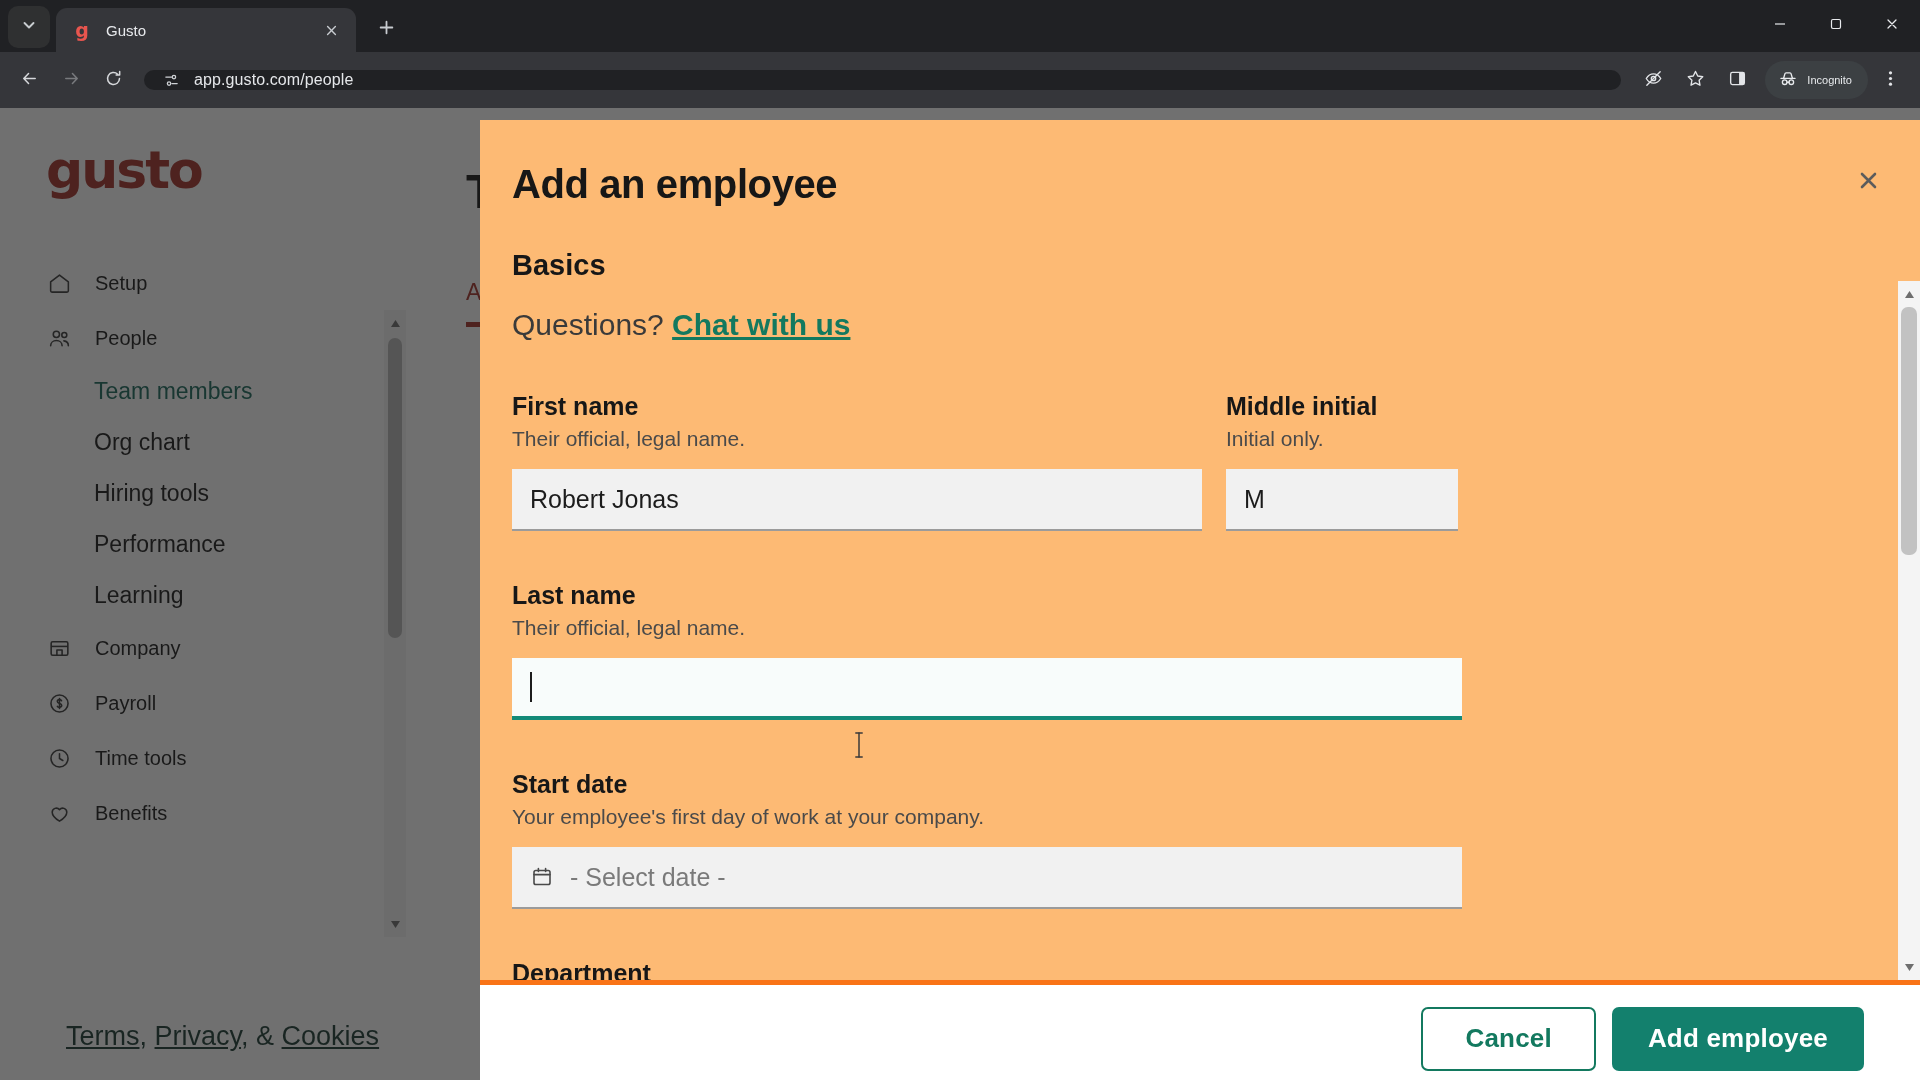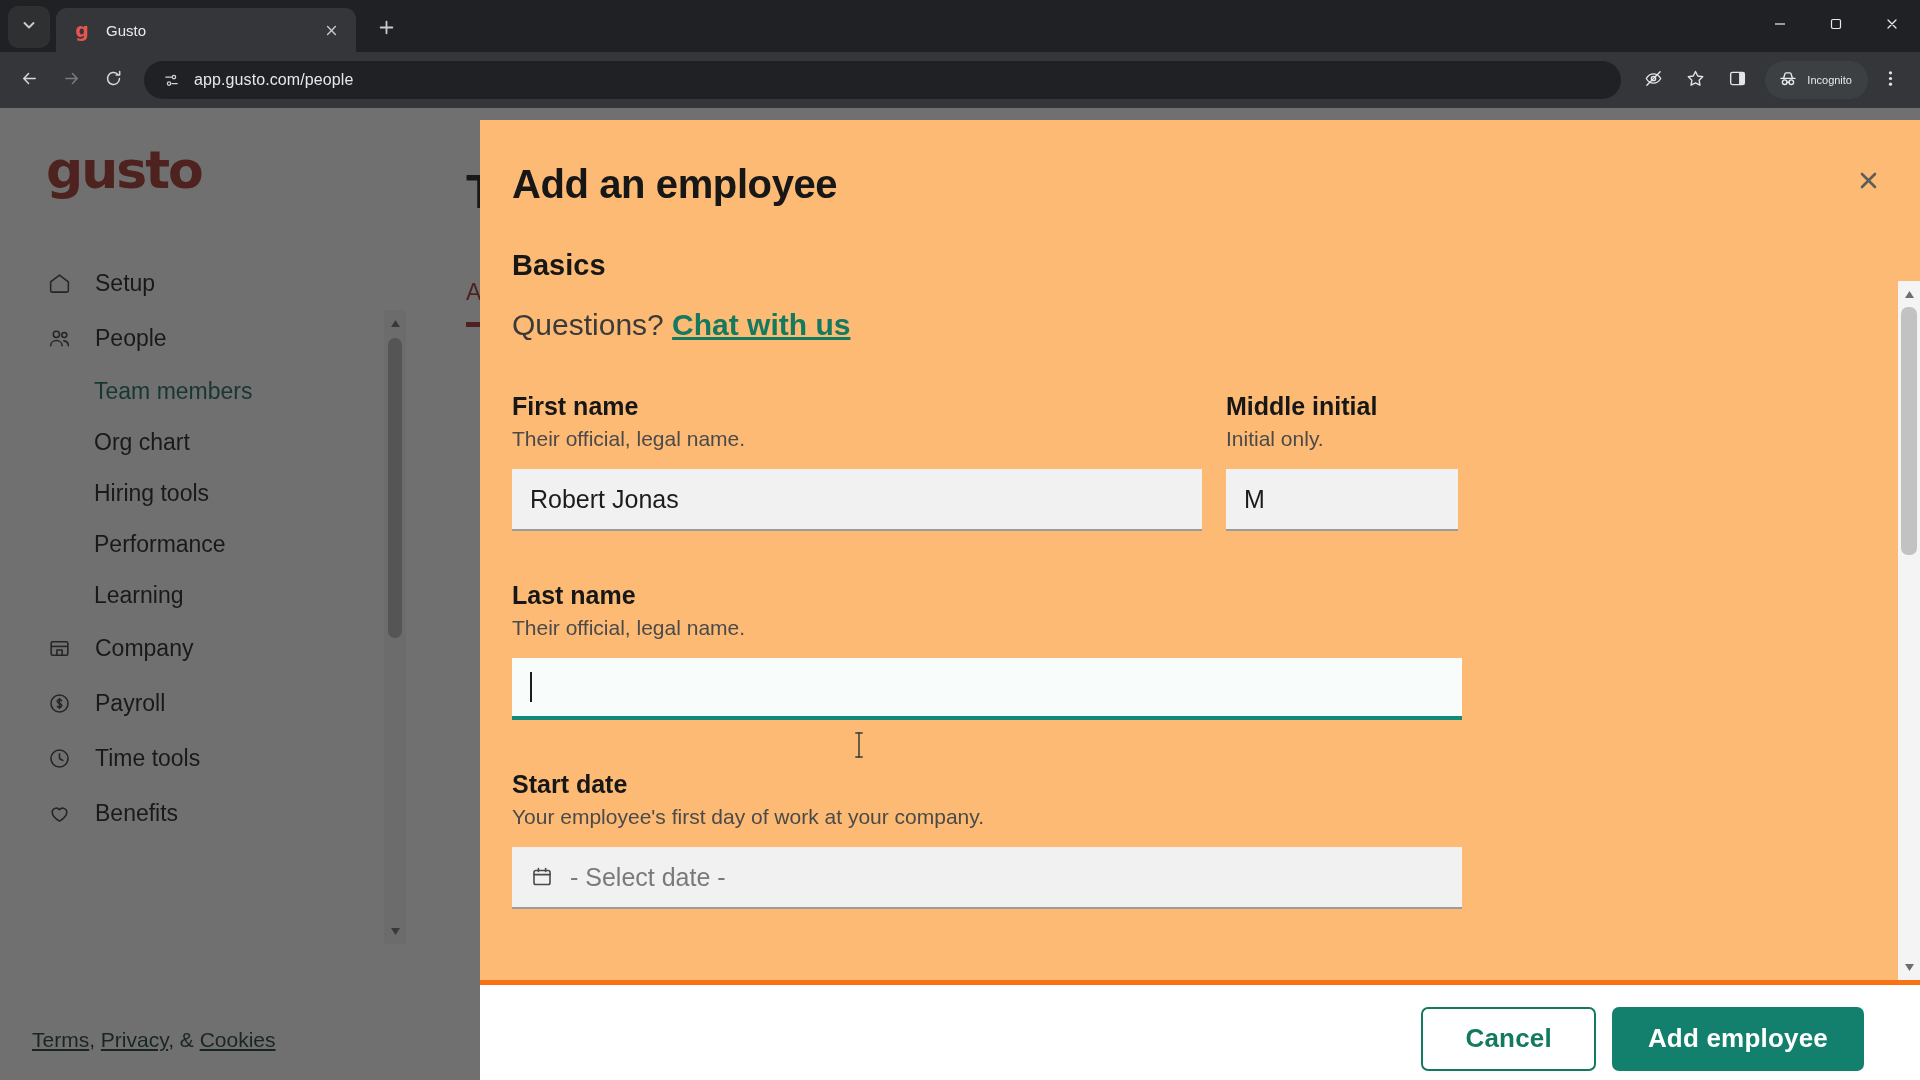--- a/index.html
+++ b/index.html
@@ -60,21 +60,21 @@
     height:56px; background:#35363a; display:flex; align-items:center;
     padding:0 10px; gap:4px;
   }
   .navbtn {
     width:38px; height:38px; border-radius:50%; display:flex;
     align-items:center; justify-content:center; cursor:pointer; flex:0 0 38px;
   }
   .navbtn svg { width:19px; height:19px; }
   .navbtn.disabled { opacity:.42; }
   .omnibox {
-    flex:1; height:38px; background:#202124; border-radius:19px;
+    flex:1; height:20px; background:#202124; border-radius:19px;
     display:flex; align-items:center; padding:0 14px; margin:0 8px; cursor:text;
   }
   .omni-icon { width:26px; height:26px; display:flex; align-items:center; justify-content:center; flex:0 0 26px; }
   .omni-icon svg { width:17px; height:17px; }
   .omni-url { color:#e5e7ea; font-size:16px; margin-left:10px; letter-spacing:.1px; }
   .tb-right { display:flex; align-items:center; gap:2px; }
   .tb-btn { width:40px; height:40px; border-radius:50%; display:flex; align-items:center; justify-content:center; cursor:pointer; }
   .tb-btn svg { width:19px; height:19px; }
   .incognito-pill {
     height:38px; border-radius:19px; background:#3c4043; display:flex;
@@ -97,36 +97,36 @@
     font-family:"DejaVu Sans", sans-serif; font-size:52px; font-weight:bold;
     color:#a5342c; letter-spacing:-2px; line-height:1;
   }
   .nav-scroll { flex:1; position:relative; padding-top:30px; overflow:hidden; }
   .nav-item {
     display:flex; align-items:center; gap:22px; padding:14px 0 14px 46px;
     cursor:pointer; position:relative;
   }
   .nav-item .ico { width:27px; height:27px; flex:0 0 27px; display:flex; align-items:center; justify-content:center; }
   .nav-item .ico svg { width:25px; height:25px; }
-  .nav-item .lbl { font-size:23px; color:#1c1c1c; }
+  .nav-item .lbl { font-size:20px; color:#1c1c1c; }
   .nav-sub { padding:12px 0 12px 94px; cursor:pointer; position:relative; }
   .nav-sub .lbl { font-size:23px; color:#1c1c1c; }
   .nav-sub.active .lbl { color:#1c6b5e; }
   .nav-sub.active::after {
     content:""; position:absolute; right:-30px; top:10px; bottom:10px;
     width:6px; background:#18837a; border-radius:3px;
   }
   .sb-scrollbar {
     position:absolute; right:0; top:84px; bottom:84px; width:22px; background:#f4f4f4;
   }
   .sb-thumb { position:absolute; left:4px; right:4px; top:28px; height:300px; background:#b8b8b8; border-radius:7px; }
   .sb-arrow { position:absolute; left:0; right:0; height:22px; display:flex; align-items:center; justify-content:center; }
   .sb-arrow svg { width:11px; height:9px; }
   .sb-arrow.up { top:2px; } .sb-arrow.down { bottom:2px; }
-  .legal { padding:0 0 28px 32px; font-size:21px; color:#1c3c34; }
+  .legal { padding:0 0 28px 66px; font-size:27px; color:#1c3c34; }
   .legal a { color:#1c3c34; text-decoration:underline; cursor:pointer; }
 
   .content { flex:1; padding:56px 0 0 60px; overflow:hidden; }
   .content h1 { font-size:48px; color:#191919; font-weight:bold; letter-spacing:-.5px; }
   .content .tabrow { margin-top:60px; display:flex; gap:50px; }
   .content .tabrow span { font-size:23px; color:#1c1c1c; padding-bottom:16px; }
   .content .tabrow span.on { color:#a5342c; border-bottom:5px solid #a5342c; }
 
   
   .scrim { position:absolute; inset:0; background:rgba(25,25,25,.62); }
@@ -514,20 +514,26 @@
                       <rect x="4" y="5.5" width="16" height="14" rx="1.8"></rect>
                       <path d="M4 9.6 H20"></path>
                       <path d="M8.4 3.6 V6.4 M15.6 3.6 V6.4"></path>
                     </svg>
                 </span>
                 <span>- Select date -</span>
               </div>
             </div>
           </div>
 
+          <div class="fieldrow">
+            <div class="field full">
+              <div class="flabel">Department</div>
+
+            </div>
+          </div>
 
         </div>
 
         <div class="mbar">
           <div class="a up">
             <svg viewBox="0 0 11 9" fill="#6e6e6e">
                 <path d="M5.5 1 L10 8 H1z"></path>
               </svg>
           </div>
           <div class="t"></div>

